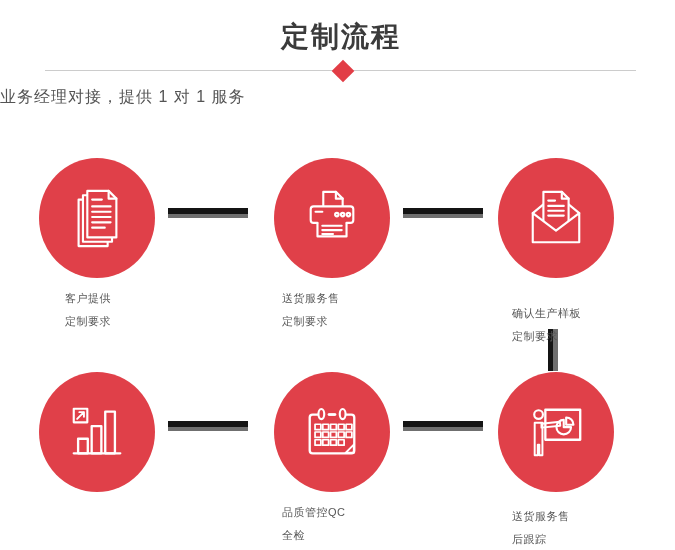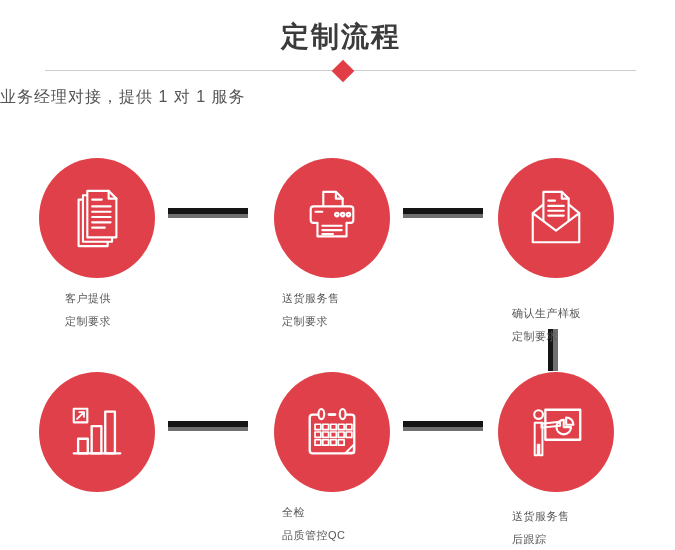--- a/index.html
+++ b/index.html
@@ -147,22 +147,22 @@
           <rect x="14.5" y="40" width="6" height="5.6"></rect>
             <rect x="22.5" y="40" width="6" height="5.6"></rect>
             <rect x="30.5" y="40" width="6" height="5.6"></rect>
             <rect x="38.5" y="40" width="6" height="5.6"></rect>
         </g>
         <path d="M46,53.5 L54.5,45 V53.5 Z" stroke-width="2"></path>
       </g>
     </svg>
   </div>
   <div class="label" style="left:282px;top:501px">
+    <div>品质管控QC</div>
     <div>全检</div>
-    <div>品质管控QC</div>
   </div>
 
   <div class="circle" style="left:498px;top:372px">
     <svg width="62" height="62" viewBox="0 0 64 64">
       <g stroke="#ffffff" stroke-width="2.2" fill="none" stroke-linejoin="round" stroke-linecap="round">
         <rect x="21" y="9" width="36" height="31" stroke-width="2.4"></rect>
         <path d="M40,19.5 A7.5,7.5 0 1 0 47.5,27 L40,27 Z"></path>
         <path d="M42.5,17 A7.5,7.5 0 0 1 50,24.5 L42.5,24.5 Z"></path>
         <circle cx="14" cy="14" r="4.5"></circle>
         <path d="M17,23.5 L36,21.5 L36.4,25.5 L17,27.5 Z" stroke-width="2"></path>

